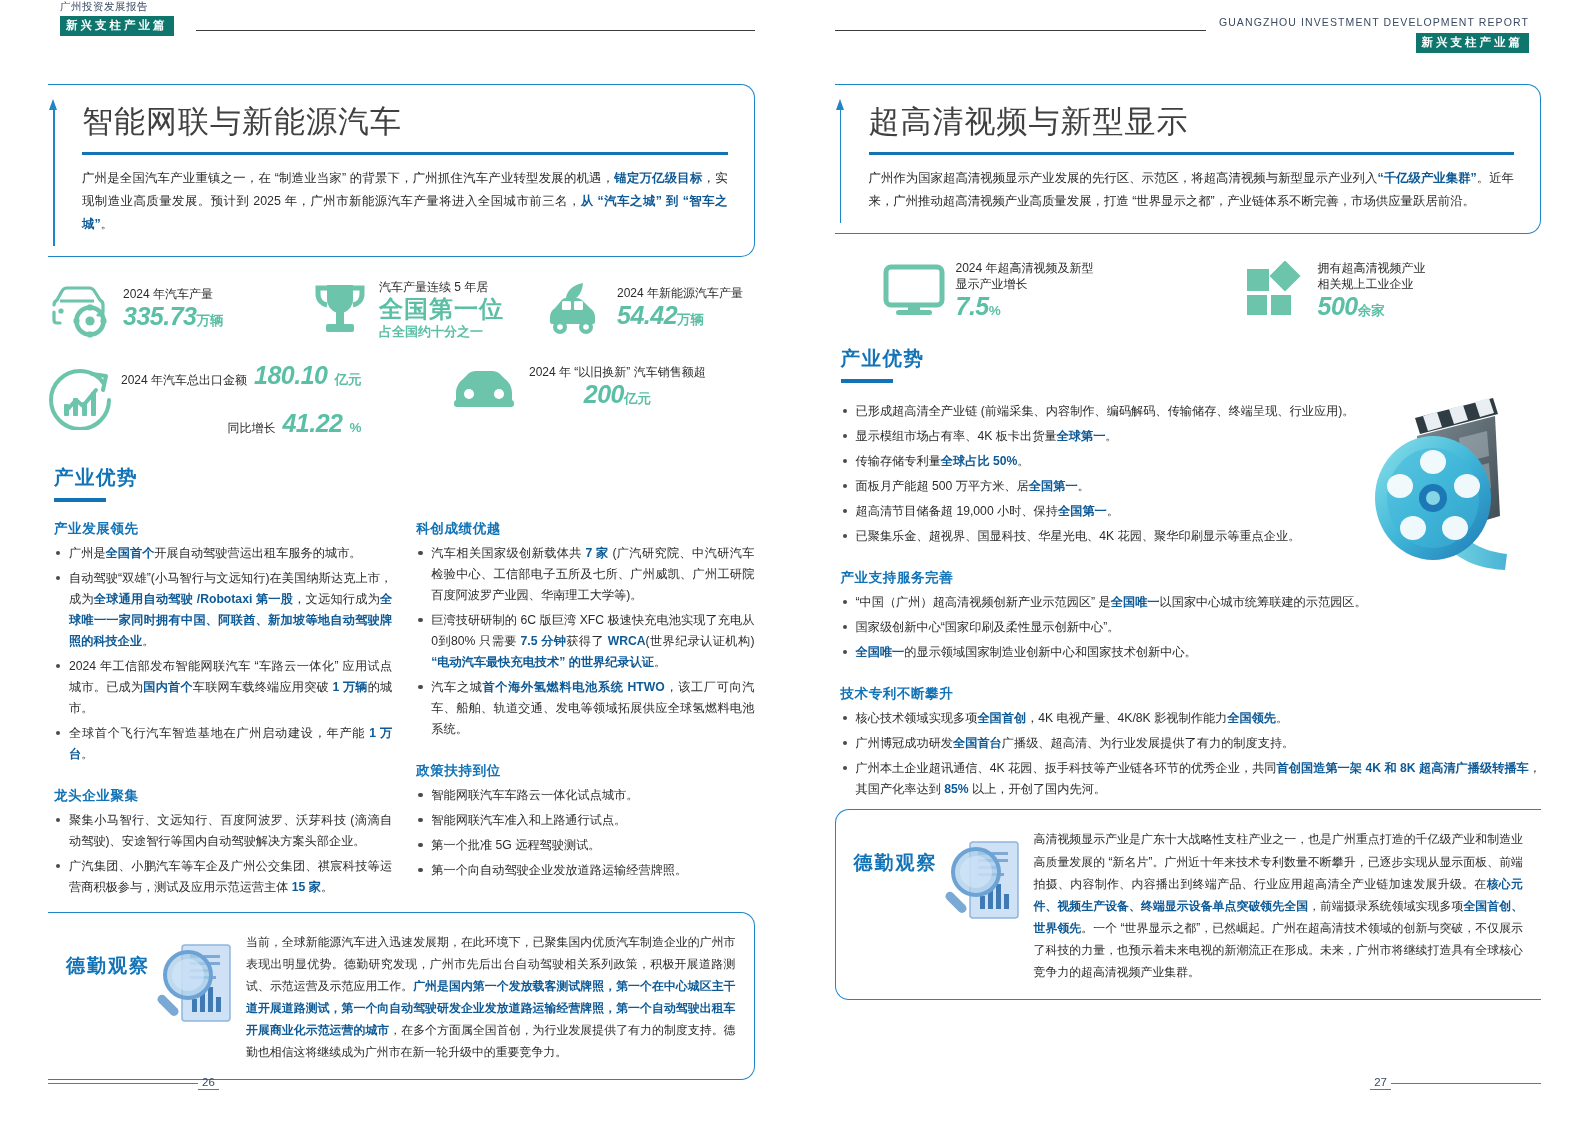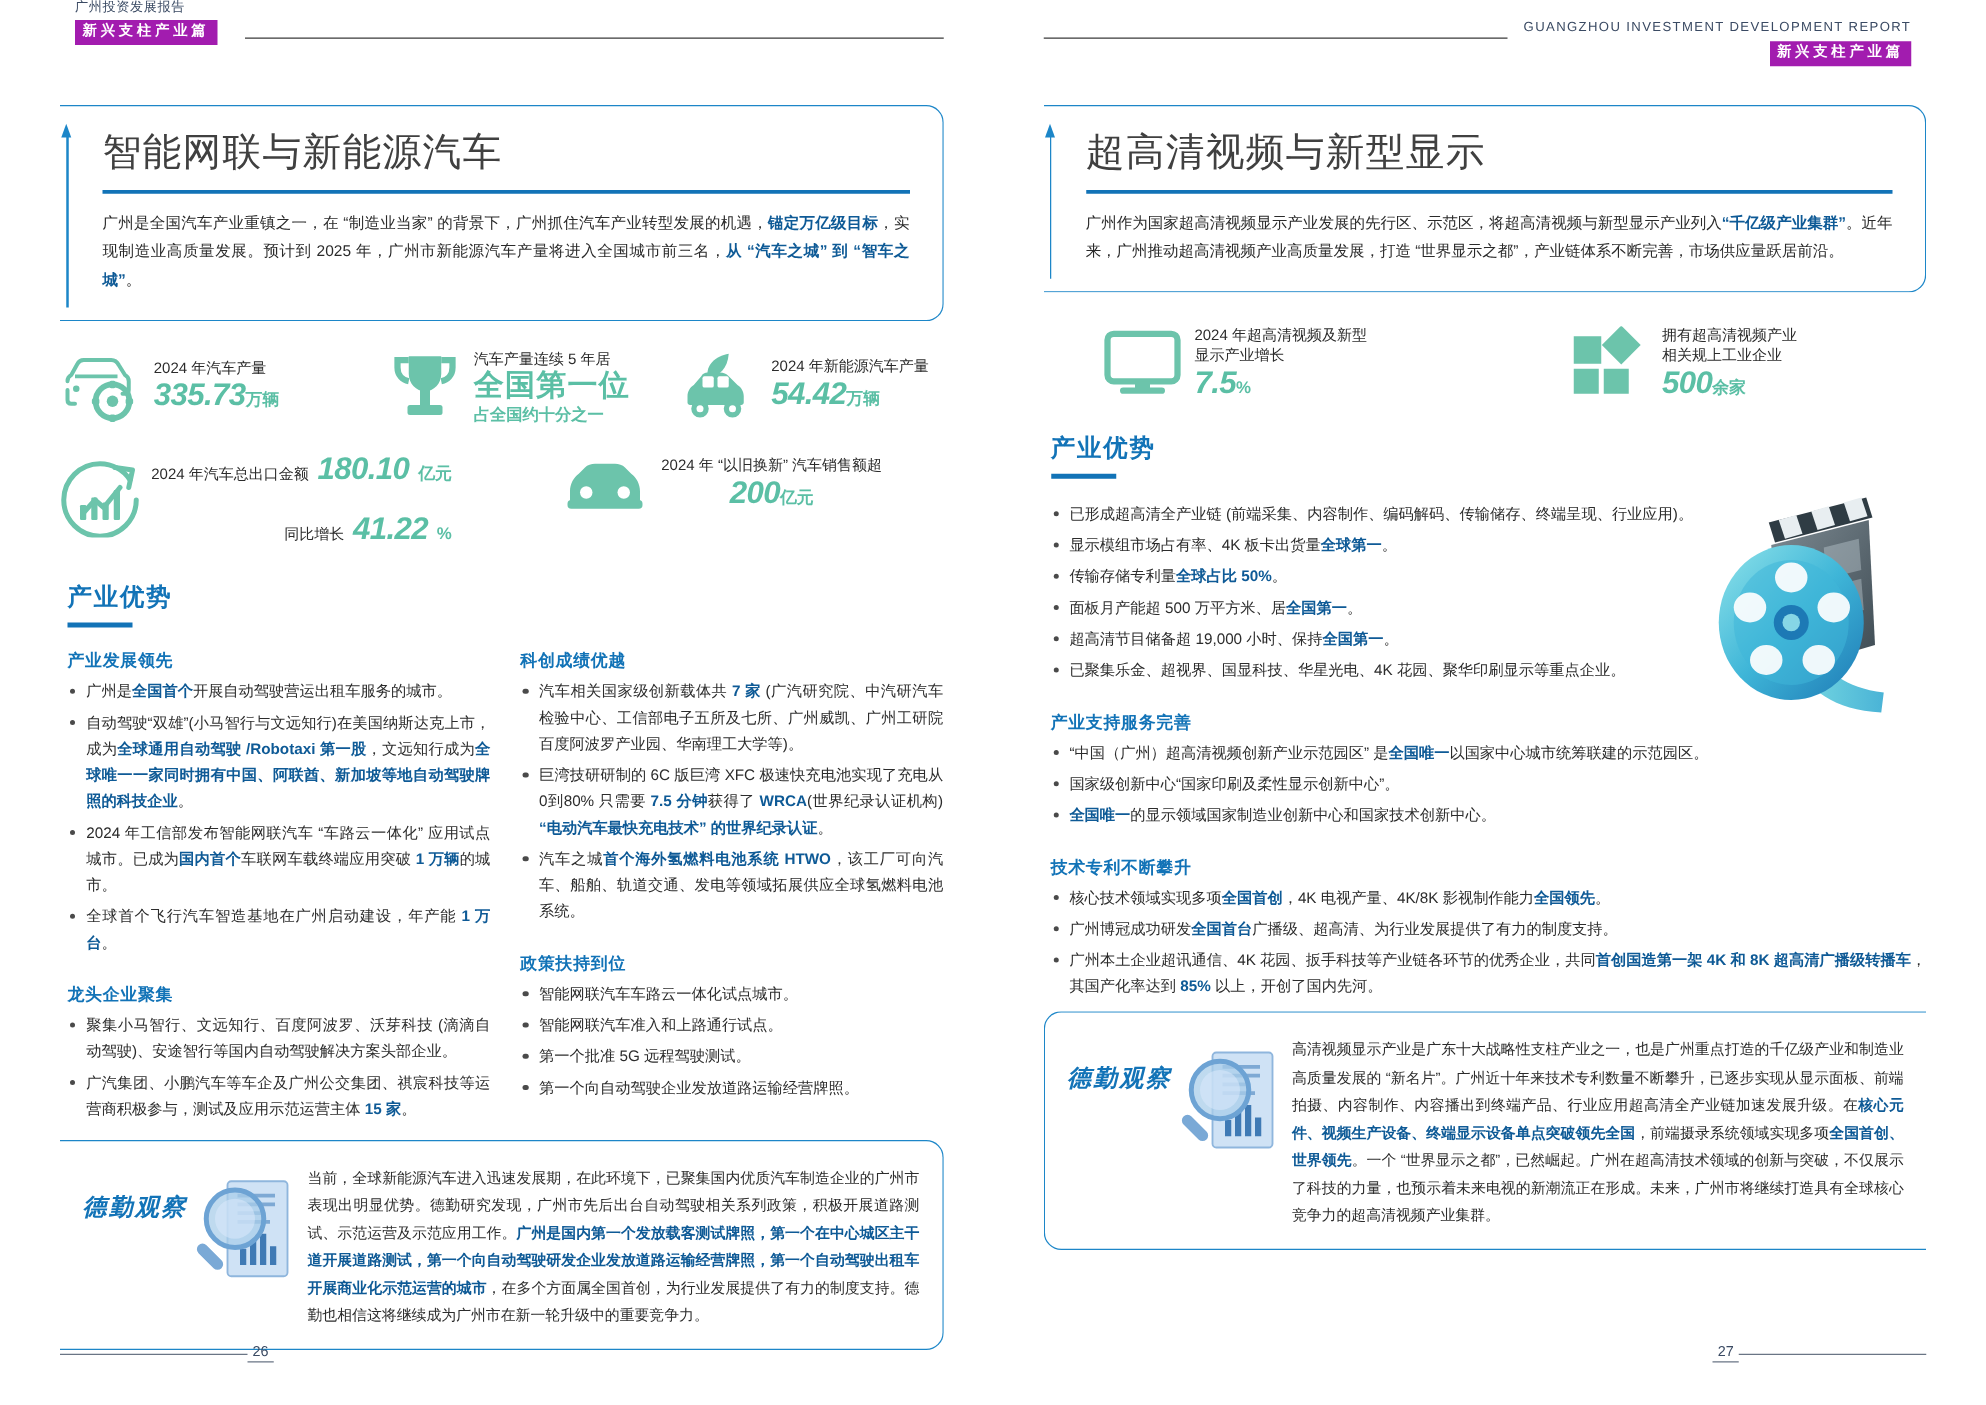--- a/index.html
+++ b/index.html
@@ -42,21 +42,21 @@
   }
   .rh-title-cn {
     font-size: 10.5px;
     color: #3a4a63;
     letter-spacing: .5px;
     white-space: nowrap;
   }
   .rh-tag {
     display: inline-block;
     margin-top: 3px;
-    background: #a21caf;
+    background: #0f766e;
     color: #ffffff;
     font-size: 11.5px;
     letter-spacing: 3px;
     padding: 2px 6px 3px 6px;
     font-weight: 700;
     white-space: nowrap;
   }
   .rh-rule {
     position: absolute;
     top: 30px;
@@ -287,21 +287,20 @@
     padding: 14px 18px 16px 18px;
   }
   .obs-title {
     flex: 0 0 auto;
     font-size: 19px;
     font-weight: 700;
     color: #1273b7;
     letter-spacing: 2px;
     padding-top: 26px;
     white-space: nowrap;
-    font-style: italic;
   }
   .obs-icon {
     flex: 0 0 auto;
     width: 96px;
     padding-top: 10px;
     display: flex;
     justify-content: center;
   }
   .obs-body {
     flex: 1 1 auto;
@@ -564,21 +563,21 @@
     </div>
 
     <div class="hero">
       <div class="hero-arrow"></div>
       <h1>超高清视频与新型显示</h1>
       <div class="hero-hr"></div>
       <p><span>广州作为国家超高清视频显示产业发展的先行区、示范区，将超高清视频与新型显示产业列入</span><b>“千亿级产业集群”</b><span>。近年来，广州推动超高清视频产业高质量发展，打造 “世界显示之都”，产业链体系不断完善，市场供应量跃居前沿。</span></p>
     </div>
 
     <div class="kpis" style="margin-top:26px;">
-      <div class="kpi-row" style="gap:16px;">
+      <div class="kpi-row" style="gap:4px;">
         <div class="kpi" style="width:358px; padding-left:46px;">
           <div class="kpi-icon">
             <svg width="66" height="56" viewBox="0 0 66 56" fill="none">
               <rect x="5" y="5" width="56" height="38" rx="5" stroke="#6cc4ab" stroke-width="5"></rect>
               <rect x="27" y="43" width="12" height="6" fill="#6cc4ab"></rect>
               <rect x="15" y="48" width="36" height="5" rx="2.5" fill="#6cc4ab"></rect>
             </svg>
           </div>
           <div class="kpi-text">
             <div class="kpi-label">2024 年超高清视频及新型</div>

